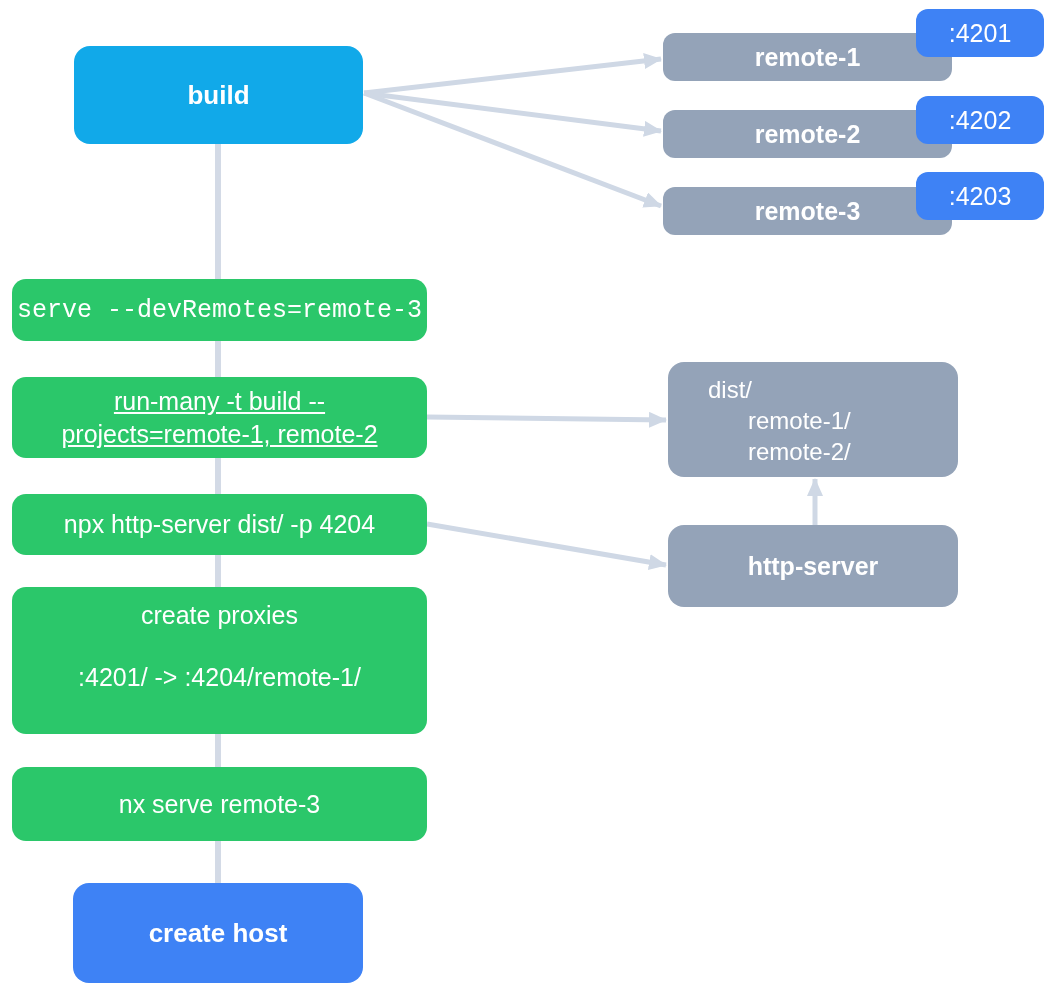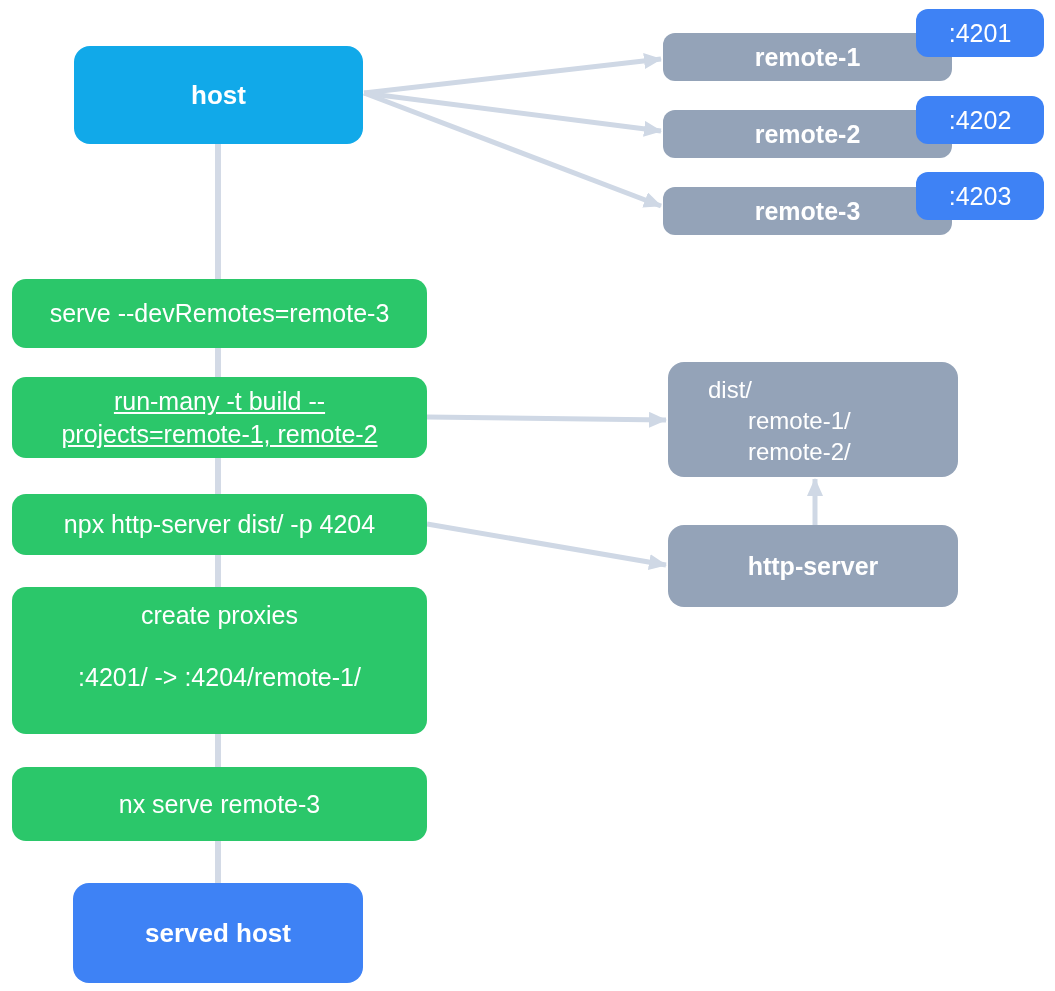--- a/index.html
+++ b/index.html
@@ -59,21 +59,21 @@
   .port-2 { top: 96px; }
   .port-3 { top: 172px; }
   .cmd-box {
     left: 12px; width: 415px;
     background: #2BC76A;
     border-radius: 14px;
     font-size: 25px;
     line-height: 33px;
     flex-direction: column;
   }
-  .cmd-serve      { top: 279px; height: 69px; }
+  .cmd-serve      { top: 279px; height: 62px; font-family: Liberation Mono, monospace; }
   .cmd-run-many   { top: 377px; height: 81px; text-decoration: underline; }
   .cmd-http       { top: 494px; height: 61px; }
   .cmd-proxies    { top: 587px; height: 147px; justify-content: flex-start; padding-top: 12px; }
   .cmd-nx-serve   { top: 767px; height: 74px; }
   .proxies-spacer { height: 29px; }
   .dist-box {
     left: 668px; top: 362px; width: 290px; height: 115px;
     background: #94A3B8;
     border-radius: 16px;
     font-size: 24px;
@@ -115,21 +115,21 @@
     </defs>
     <line x1="218" y1="144" x2="218" y2="883" stroke="#D3DAE6" stroke-width="6"></line>
     <line x1="364" y1="93" x2="661" y2="59" stroke="#CFD8E5" stroke-width="5" marker-end="url(#ah)"></line>
     <line x1="364" y1="93" x2="661" y2="131" stroke="#CFD8E5" stroke-width="5" marker-end="url(#ah)"></line>
     <line x1="364" y1="93" x2="661" y2="206" stroke="#CFD8E5" stroke-width="5" marker-end="url(#ah)"></line>
     <line x1="427" y1="417" x2="666" y2="420" stroke="#CFD8E5" stroke-width="5" marker-end="url(#ah)"></line>
     <line x1="427" y1="524" x2="666" y2="565" stroke="#CFD8E5" stroke-width="5" marker-end="url(#ah)"></line>
     <line x1="815" y1="526" x2="815" y2="479" stroke="#CFD8E5" stroke-width="5" marker-end="url(#ah)"></line>
   </svg>
 
-  <div class="node host-box">host</div>
+  <div class="node host-box">build</div>
 
   <div class="node remote-box remote-1">remote-1</div>
   <div class="node remote-box remote-2">remote-2</div>
   <div class="node remote-box remote-3">remote-3</div>
 
   <div class="node port-badge port-1">:4201</div>
   <div class="node port-badge port-2">:4202</div>
   <div class="node port-badge port-3">:4203</div>
 
   <div class="node cmd-box cmd-serve">serve --devRemotes=remote-3</div>
@@ -150,15 +150,15 @@
   <div class="node cmd-box cmd-nx-serve">nx serve remote-3</div>
 
   <div class="node dist-box">
     <div class="dist-root">dist/</div>
     <div class="dist-child">remote-1/</div>
     <div class="dist-child">remote-2/</div>
   </div>
 
   <div class="node http-server-box">http-server</div>
 
-  <div class="node served-host-box">served host</div>
+  <div class="node served-host-box">create host</div>
 
 </div>
 
 </body></html>

